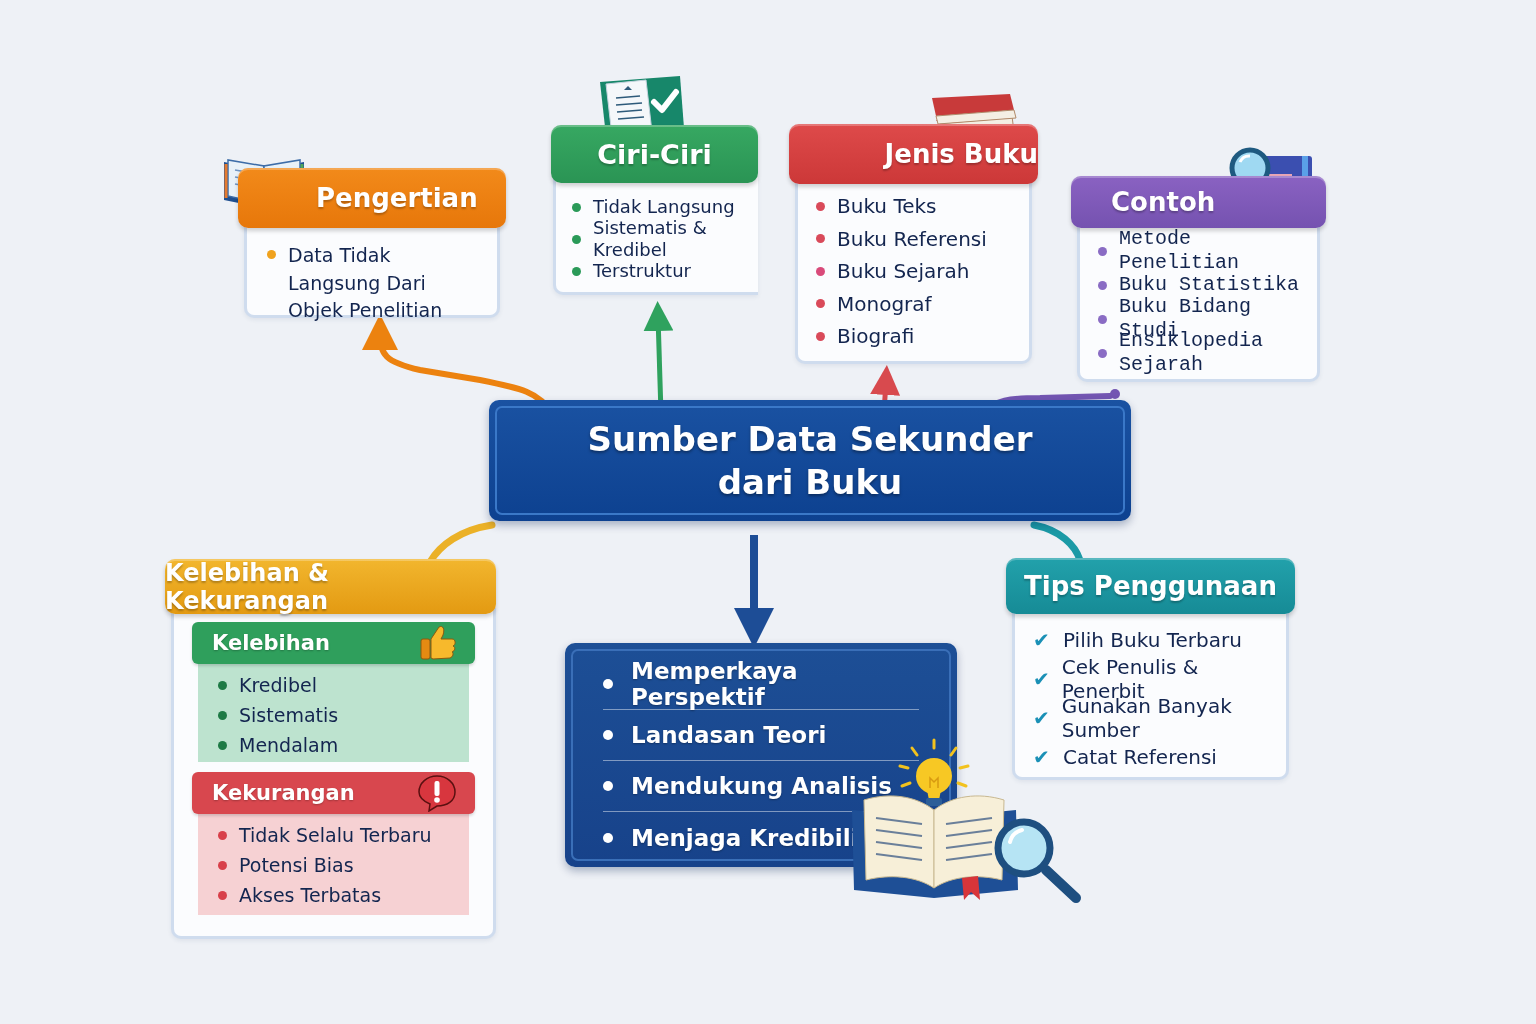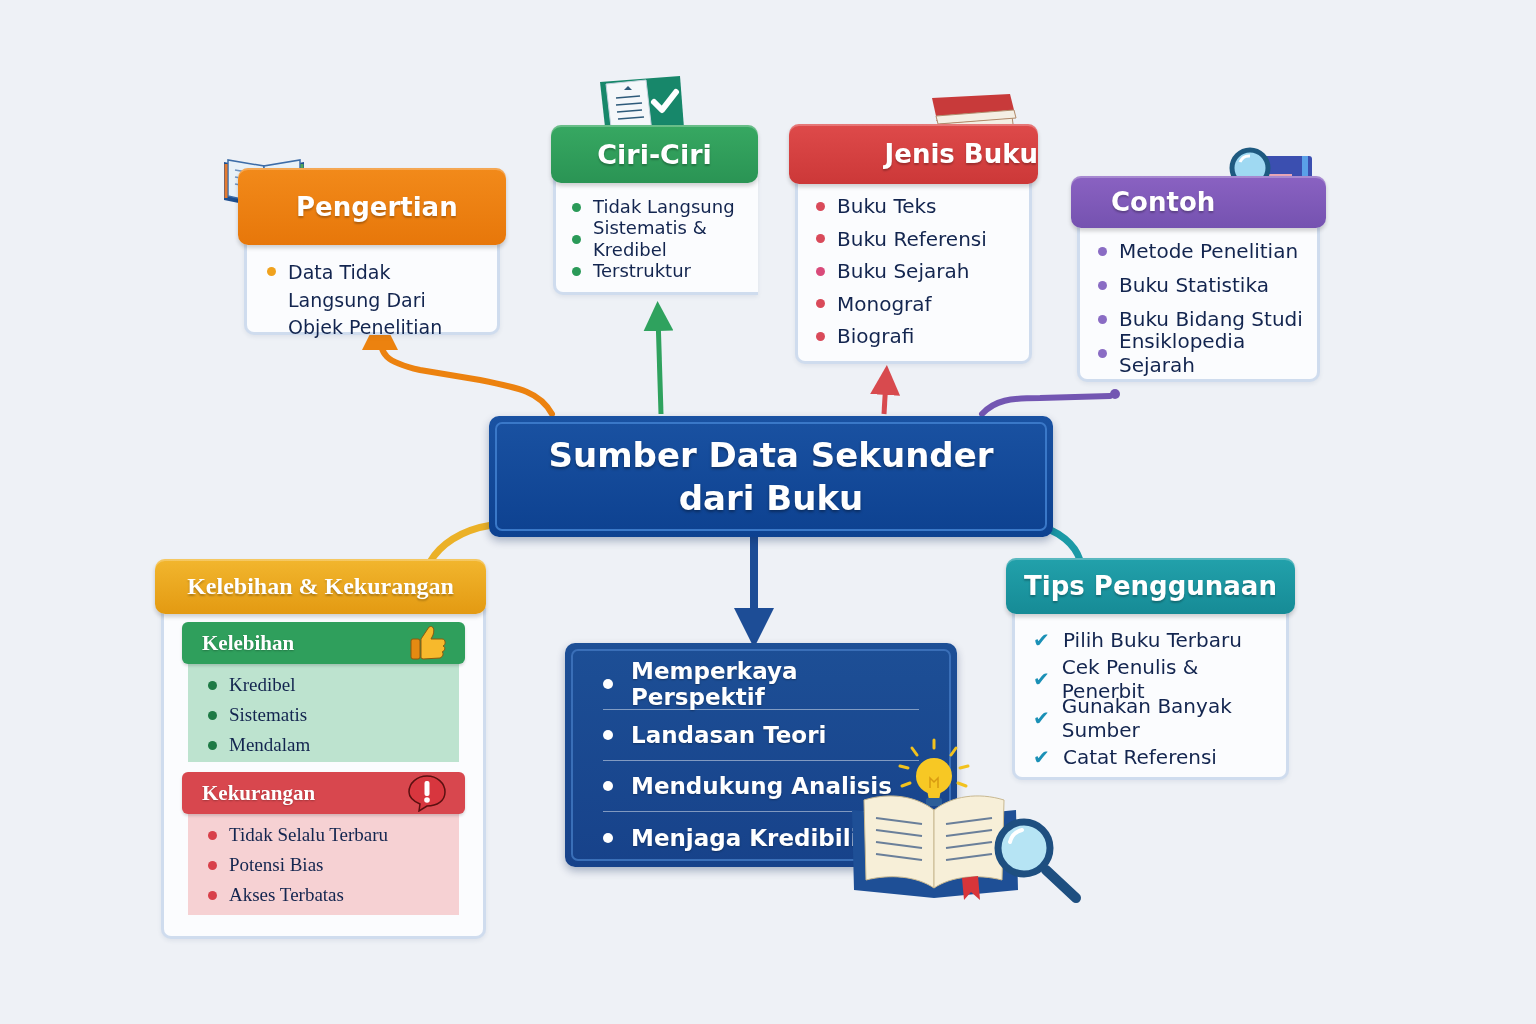--- a/index.html
+++ b/index.html
@@ -39,45 +39,45 @@
   .card li {
     display: flex; align-items: center;
     font-size: 19px;
     color: #13254f;
     line-height: 1.2;
   }
   .dot { width: 9px; height: 9px; border-radius: 50%; flex: 0 0 9px; margin-right: 12px; }
 
   
   #c-pengertian { left: 238px; top: 168px; width: 268px; }
-  #c-pengertian .head { background: linear-gradient(#f28a1a, #e7770a); height: 77px; font-size: 26px; justify-content: flex-start; padding-left: 58px; }
+  #c-pengertian .head { background: linear-gradient(#f28a1a, #e7770a); height: 60px; font-size: 26px; justify-content: flex-start; padding-left: 78px; }
   #c-pengertian .body { height: 96px; padding-top: 20px; padding-left: 20px; }
   #c-pengertian li { align-items: flex-start; line-height: 1.45; }
   #c-pengertian .dot { margin-top: 8px; }
 
   
   #c-ciri { left: 551px; top: 125px; width: 207px; }
   #c-ciri .head { background: linear-gradient(#37a862, #2a9454); height: 58px; font-size: 27px; }
   #c-ciri .body { padding: 14px 4px 8px 16px; height: 118px; margin-left: 2px; margin-right: 0; border-right: none; border-radius: 0 0 0 10px; }
   #c-ciri li { font-size: 18px; height: 32px; }
 
   
   #c-jenis { left: 789px; top: 124px; width: 249px; }
   #c-jenis .head { background: linear-gradient(#de4a4a, #cc3838); height: 60px; font-size: 26px; justify-content: flex-end; padding-left: 32px; }
   #c-jenis .body { height: 186px; padding-top: 12px; padding-left: 18px; }
   #c-jenis li { height: 32.5px; font-size: 20px; }
 
   
   #c-contoh { left: 1071px; top: 176px; width: 255px; }
   #c-contoh .head { background: linear-gradient(#8a62c2, #7552b0); height: 52px; font-size: 26px; justify-content: flex-start; padding-left: 40px; }
-  #c-contoh .body { height: 160px; padding-top: 12px; padding-left: 18px; }
+  #c-contoh .body { height: 160px; padding-top: 12px; padding-left: 18px; font-family: Liberation Mono, monospace; }
   #c-contoh li { height: 34px; font-size: 20px; }
 
   
-  #c-kk { left: 155px; top: 559px; width: 331px; font-family: Liberation Serif, serif; }
+  #c-kk { left: 165px; top: 559px; width: 331px; }
   #c-kk .head { background: linear-gradient(#f2b62e, #e39a12); height: 55px; font-size: 24px; }
   #c-kk .body { height: 331px; padding: 14px 18px 12px 18px; margin-left: 6px; margin-right: 0; }
   .sub { margin-bottom: 10px; }
   .sub .sub-head {
     height: 42px; border-radius: 6px; color: #fff; font-weight: bold; font-size: 21px;
     display: flex; align-items: center; justify-content: space-between; padding: 0 18px 0 20px;
     text-shadow: 0 1px 2px rgba(0,0,0,0.25);
     box-shadow: 0 2px 3px rgba(0,0,0,0.15);
     position: relative; z-index: 2;
   }
@@ -90,21 +90,21 @@
 
   
   #c-tips { left: 1006px; top: 558px; width: 289px; }
   #c-tips .head { background: linear-gradient(#22a1ab, #168b96); height: 56px; font-size: 26px; }
   #c-tips .body { height: 172px; padding-top: 12px; padding-left: 18px; }
   #c-tips li { height: 39px; font-size: 20px; }
   .check { color: #1a90b6; font-size: 20px; font-weight: bold; margin-right: 12px; width: 18px; }
 
   
   #center {
-    position: absolute; left: 489px; top: 416px; width: 564px; height: 121px;
+    position: absolute; left: 489px; top: 400px; width: 642px; height: 121px;
     background: linear-gradient(#1a52a2, #0d4190);
     border-radius: 10px;
     box-shadow: 0 4px 8px rgba(0,30,80,0.3);
     padding: 6px;
   }
   #center .inner {
     width: 100%; height: 100%;
     border: 2px solid #3a78c8;
     border-radius: 7px;
     display: flex; flex-direction: column; align-items: center; justify-content: center;

